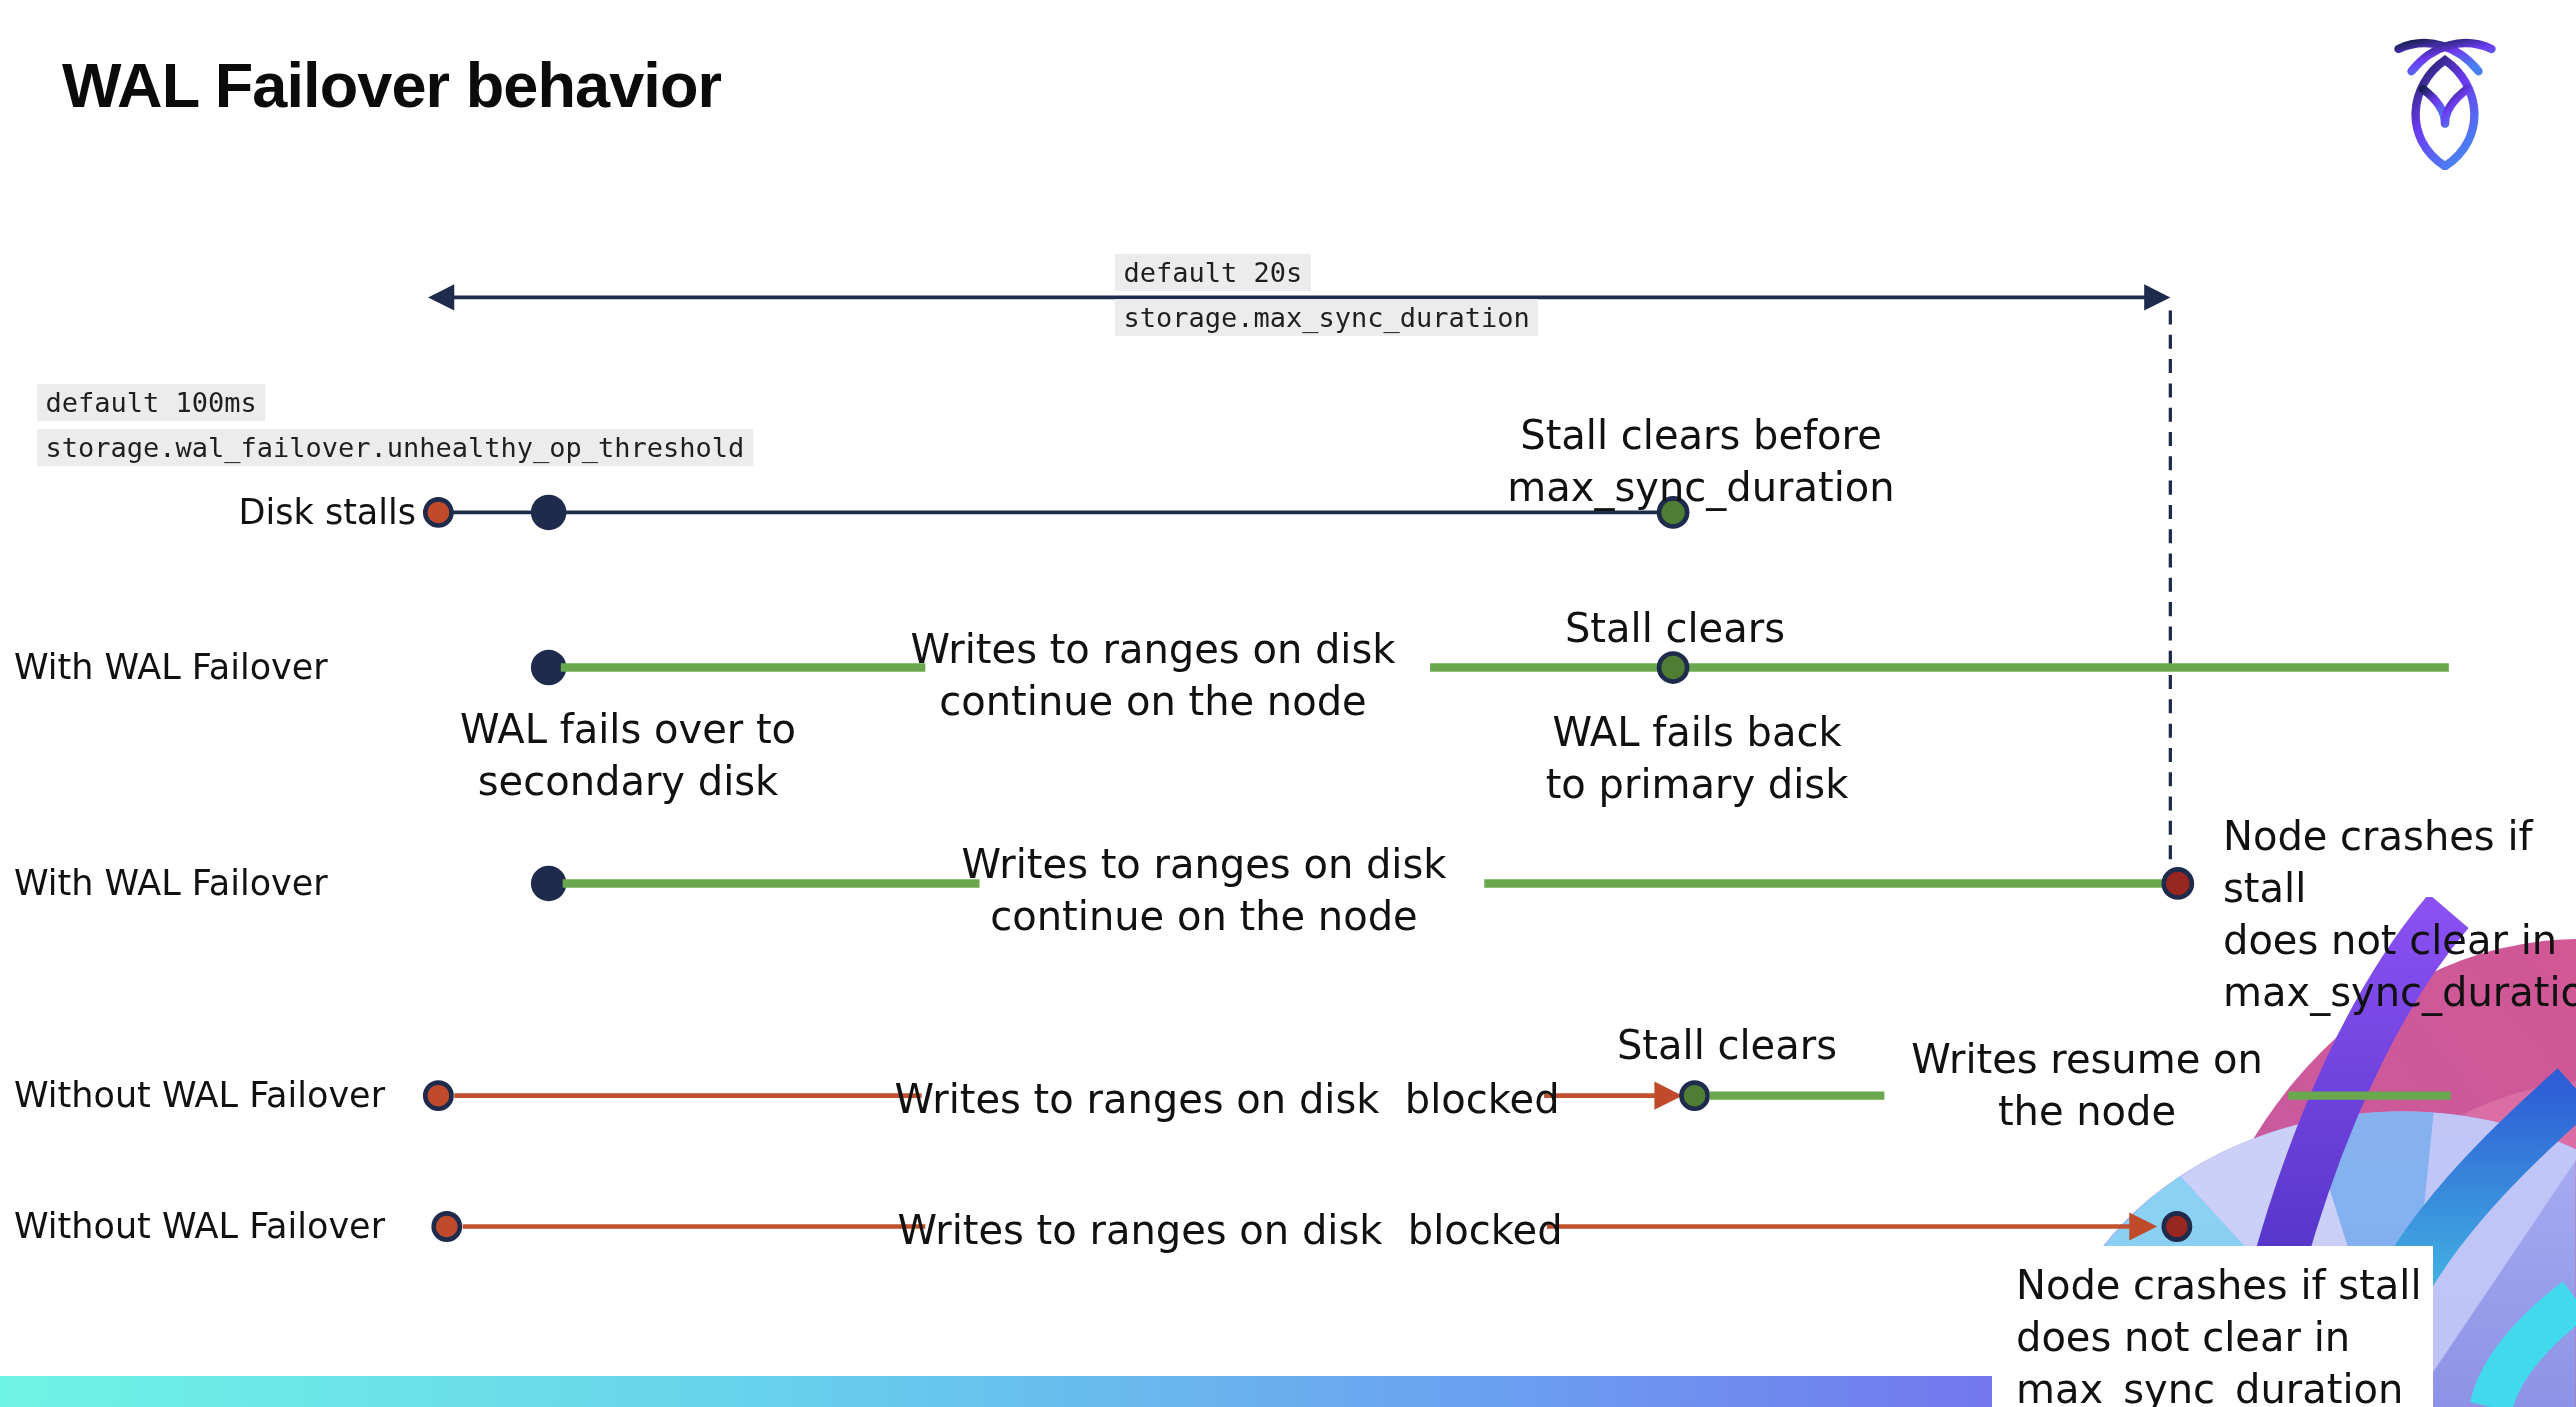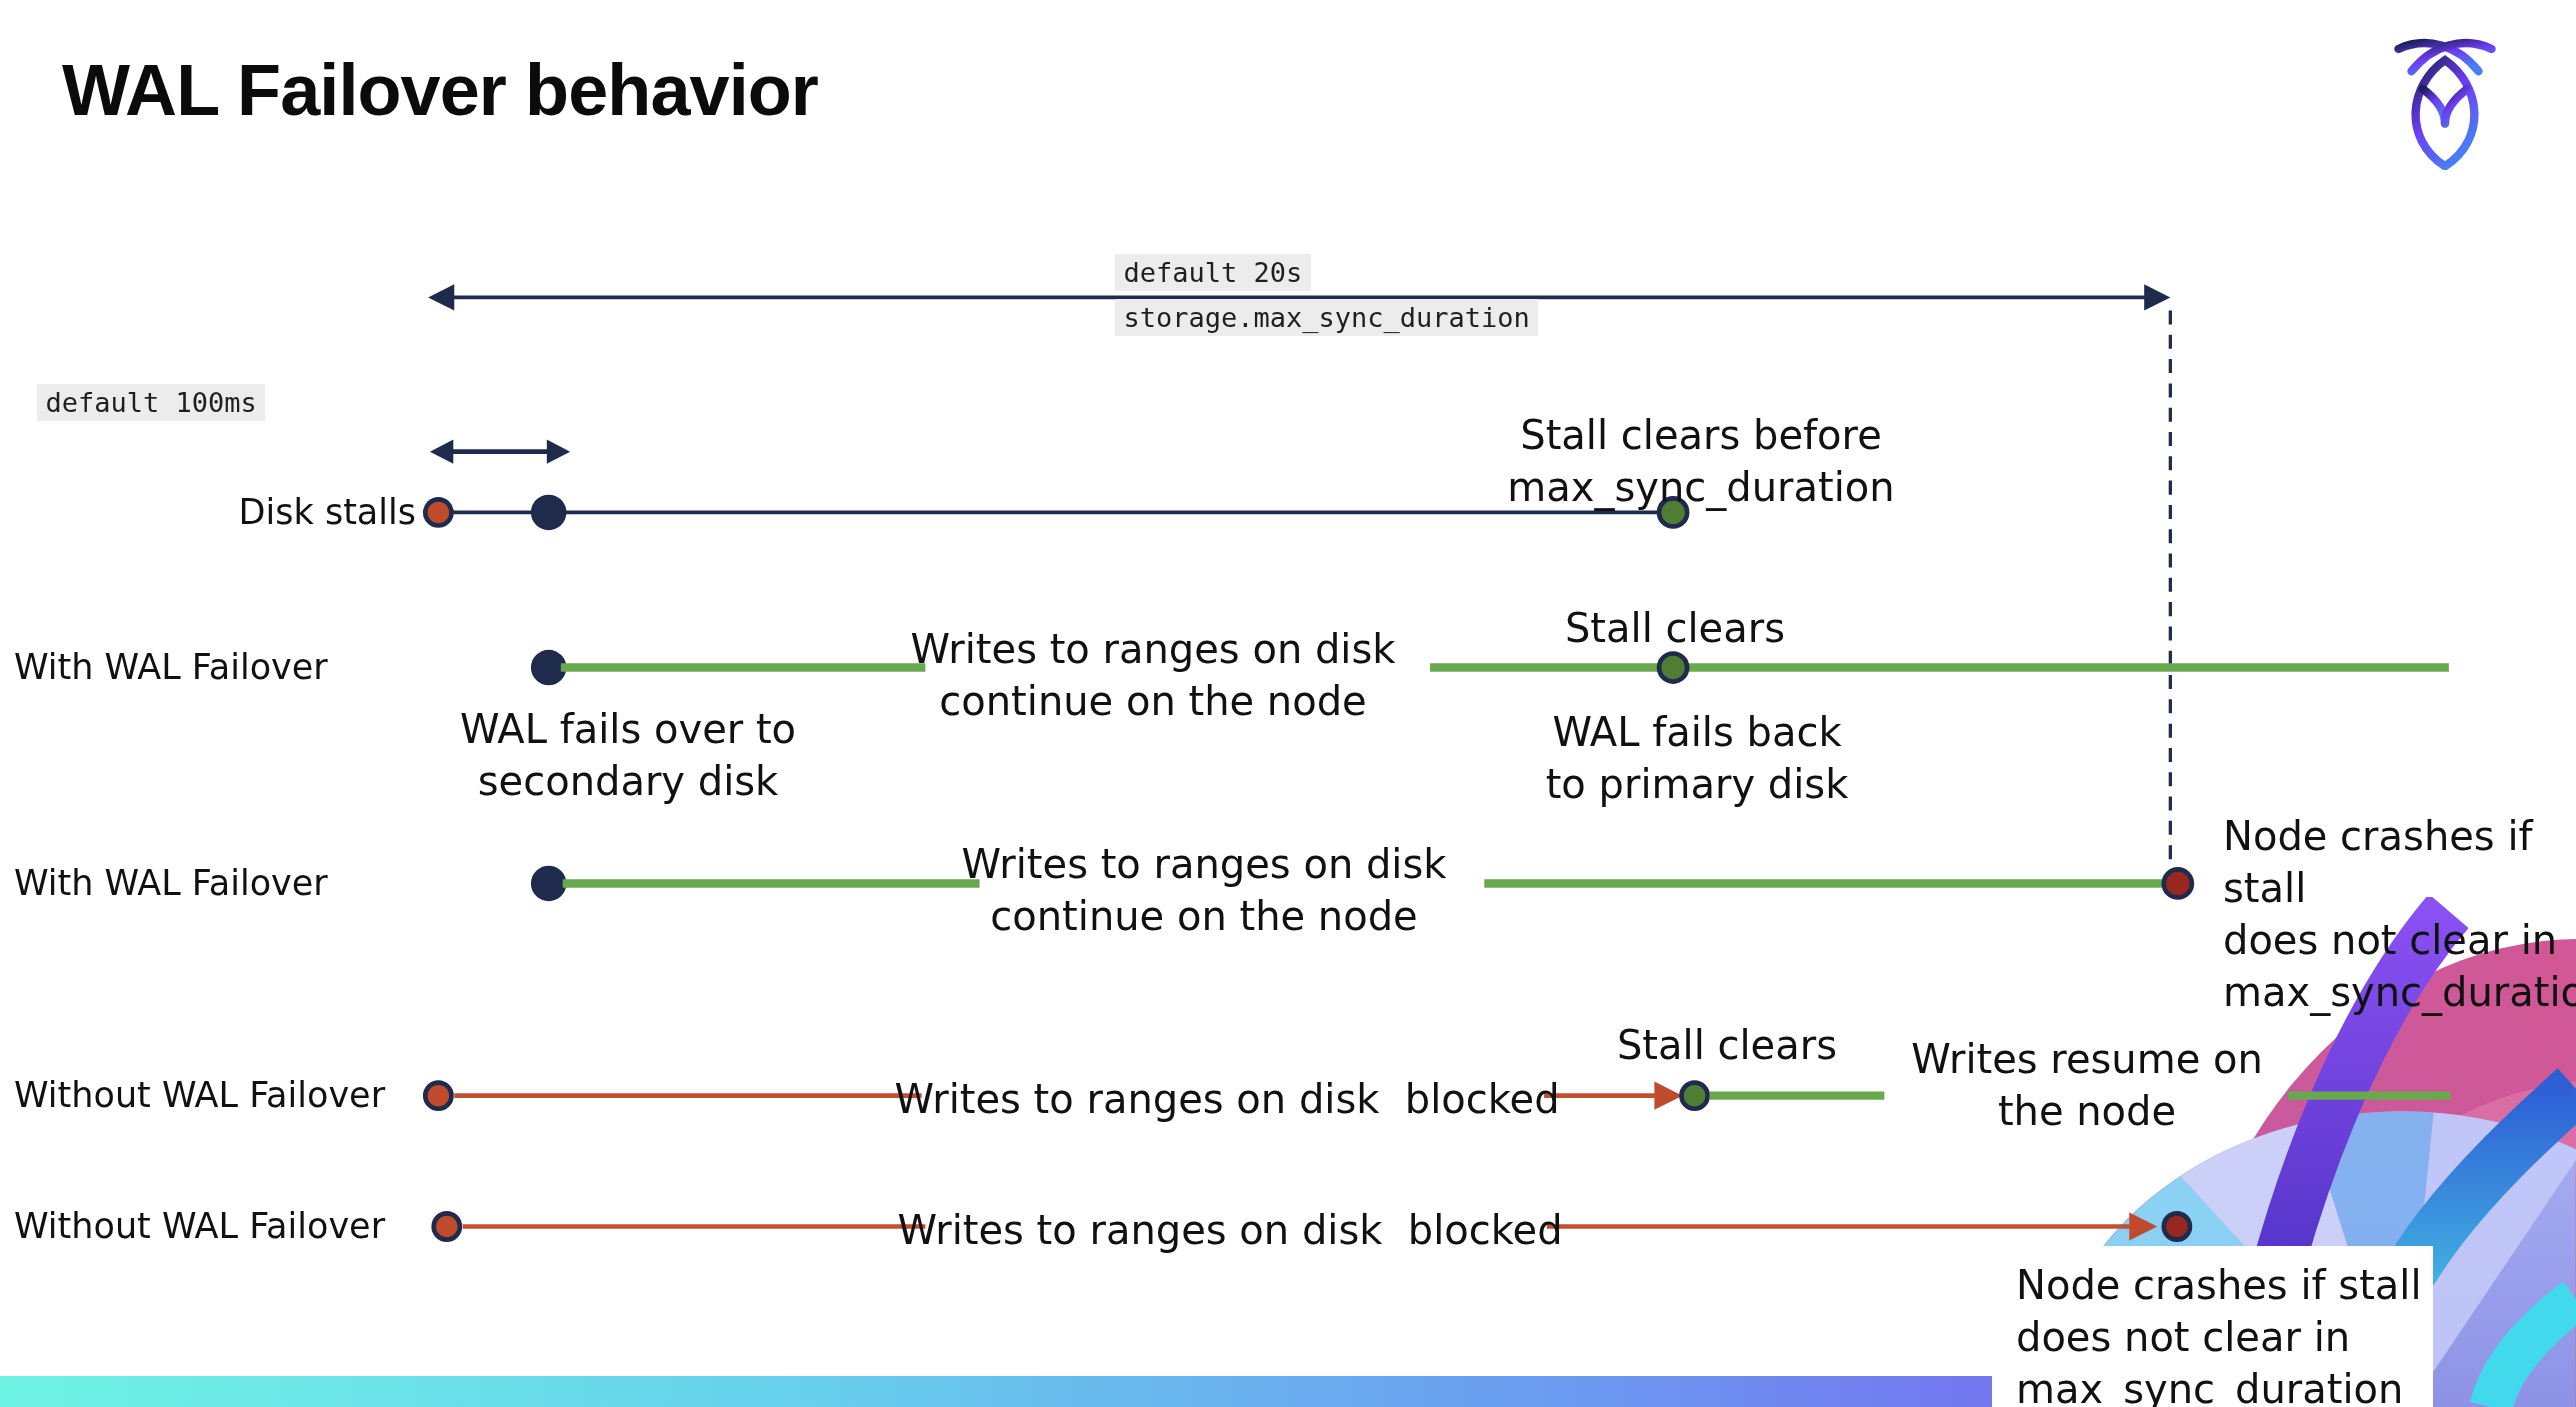--- a/index.html
+++ b/index.html
@@ -11,21 +11,21 @@
     --crash-dot:#97271f;
     --label-bg:#ececec;
     --text:#111111;
   }
   *{box-sizing:border-box;}
   body{margin:0;background:#ffffff;}
   .page{position:relative;width:2576px;height:1408px;background:#ffffff;overflow:hidden;
         font-family:"DejaVu Sans",sans-serif;color:var(--text);}
   .abs{position:absolute;}
   .title{left:62px;top:49px;font-family:"Liberation Sans",sans-serif;font-weight:800;
-         font-size:72px;letter-spacing:-0.9px;color:#0b0b0b;}
+         font-size:63px;letter-spacing:-0.9px;color:#0b0b0b;}
   .mono-label{display:flex;flex-direction:column;align-items:flex-start;gap:8px;}
   .mono-label span{background:var(--label-bg);color:#1f1f1f;
         font-family:"DejaVu Sans Mono",monospace;font-size:27px;line-height:1.1;
         padding:3.7px 8.4px;white-space:pre;}
   .note{font-size:40px;line-height:1.30;white-space:pre-line;}
   .center{transform:translateX(-50%);text-align:center;}
   .row-label{font-size:35px;line-height:1.2;transform:translateY(-50%);white-space:nowrap;}
   .right-align{text-align:right;}
   svg{display:block;}
   .bottom-bar{left:0;top:1376px;width:2576px;height:32px;z-index:1;
@@ -146,20 +146,21 @@
 
   <div class="abs title textlayer">WAL Failover behavior</div>
 
   <div class="abs mono-label textlayer" style="left:1115px;top:254px;">
     <span>default 20s</span>
     <span>storage.max_sync_duration</span>
   </div>
 
   <div class="abs mono-label textlayer" style="left:37px;top:340px;margin-top:44px;">
     <span>default 100ms</span>
+    <span>storage.wal_failover.unhealthy_op_threshold</span>
   </div>
 
   <div class="abs row-label right-align textlayer" style="left:140px;top:512px;width:276px;">Disk stalls</div>
   <div class="abs row-label textlayer" style="left:14px;top:667px;">With WAL Failover</div>
   <div class="abs row-label textlayer" style="left:14px;top:883px;">With WAL Failover</div>
   <div class="abs row-label textlayer" style="left:14px;top:1095px;">Without WAL Failover</div>
   <div class="abs row-label textlayer" style="left:14px;top:1226px;">Without WAL Failover</div>
 
   <div class="abs note center textlayer" style="left:1701px;top:409px;">Stall clears before
 max_sync_duration</div>

